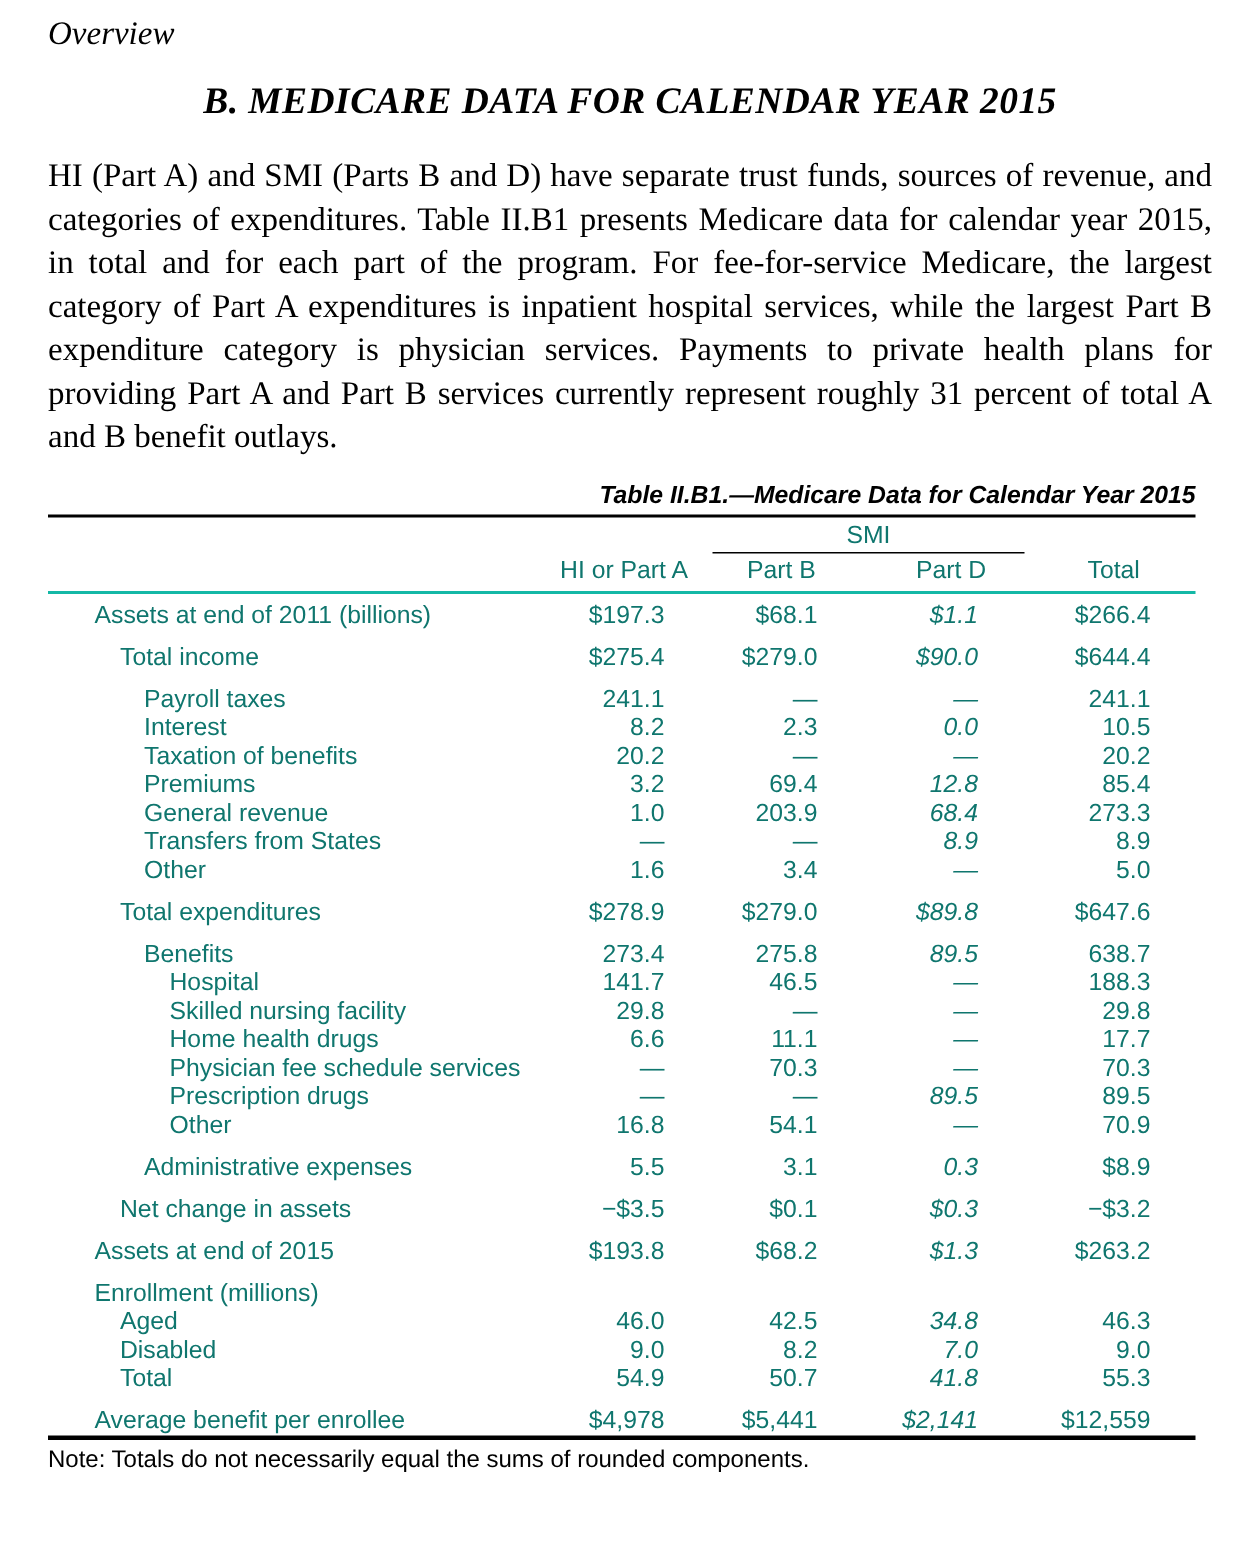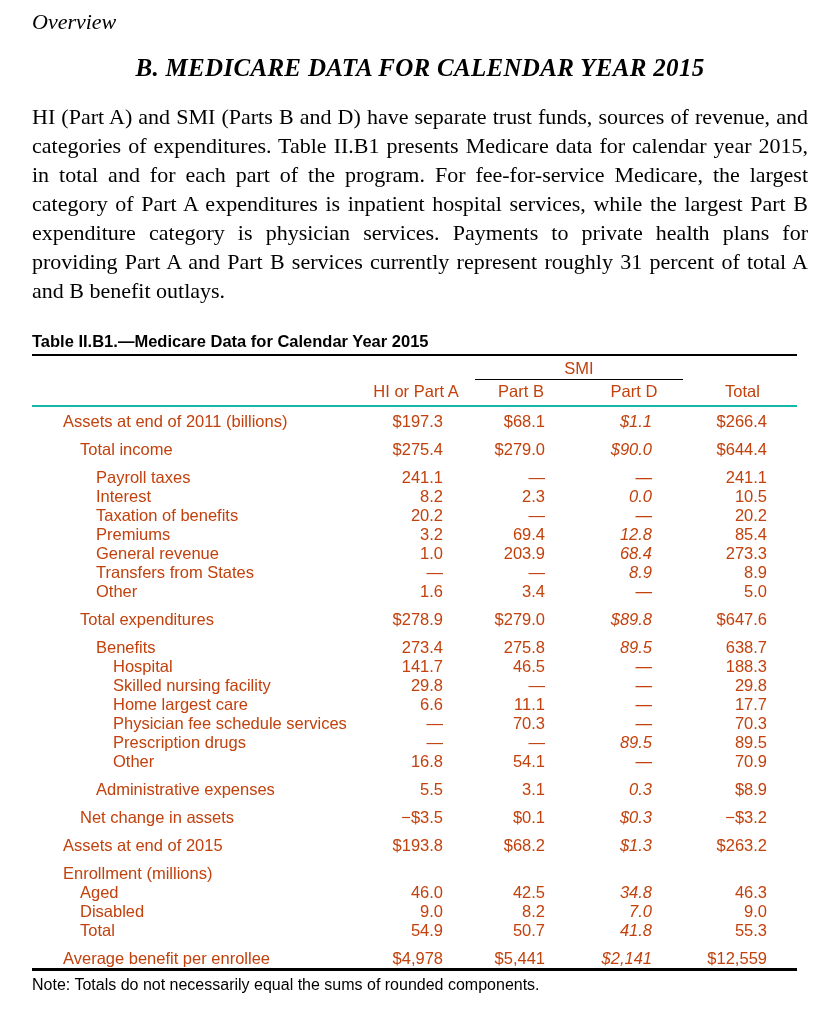--- a/index.html
+++ b/index.html
@@ -34,32 +34,33 @@
     font-size: 22px;
     line-height: 29px;
     text-align: justify;
     margin: 20px 0 0 0;
   }
   
   .table-title {
     font-family: "Liberation Sans", sans-serif;
     font-weight: bold;
     font-size: 16.5px;
-    text-align: left;
-    margin-top: 27px;
+    text-align: right;
+    margin-top: 16px;
     width: 765px;
+    font-style: italic;
   }
   table.datatable {
     border-collapse: collapse;
     table-layout: fixed;
     width: 765px;
     margin-top: 3px;
     font-family: "Liberation Sans", sans-serif;
     font-size: 16.5px;
-    color: #c2410c;
+    color: #0f766e;
     border-bottom: 3px solid #000;
   }
   col.col-lbl { width: 328px; }
   col.col-1   { width: 112px; }
   col.col-2   { width: 98px;  }
   col.col-3   { width: 128px; }
   col.col-4   { width: 99px;  }
 
   thead th { font-weight: normal; padding: 0; }
   tr.rule-top th { border-top: 2px solid #000; }
@@ -229,21 +230,21 @@
           <td class="v v4">188.3</td>
         </tr>
         <tr>
           <td class="lbl ind3">Skilled nursing facility</td>
           <td class="v v1">29.8</td>
           <td class="v v2">—</td>
           <td class="v v3">—</td>
           <td class="v v4">29.8</td>
         </tr>
         <tr>
-          <td class="lbl ind3">Home largest care</td>
+          <td class="lbl ind3">Home health drugs</td>
           <td class="v v1">6.6</td>
           <td class="v v2">11.1</td>
           <td class="v v3">—</td>
           <td class="v v4">17.7</td>
         </tr>
         <tr>
           <td class="lbl ind3">Physician fee schedule services</td>
           <td class="v v1">—</td>
           <td class="v v2">70.3</td>
           <td class="v v3">—</td>

